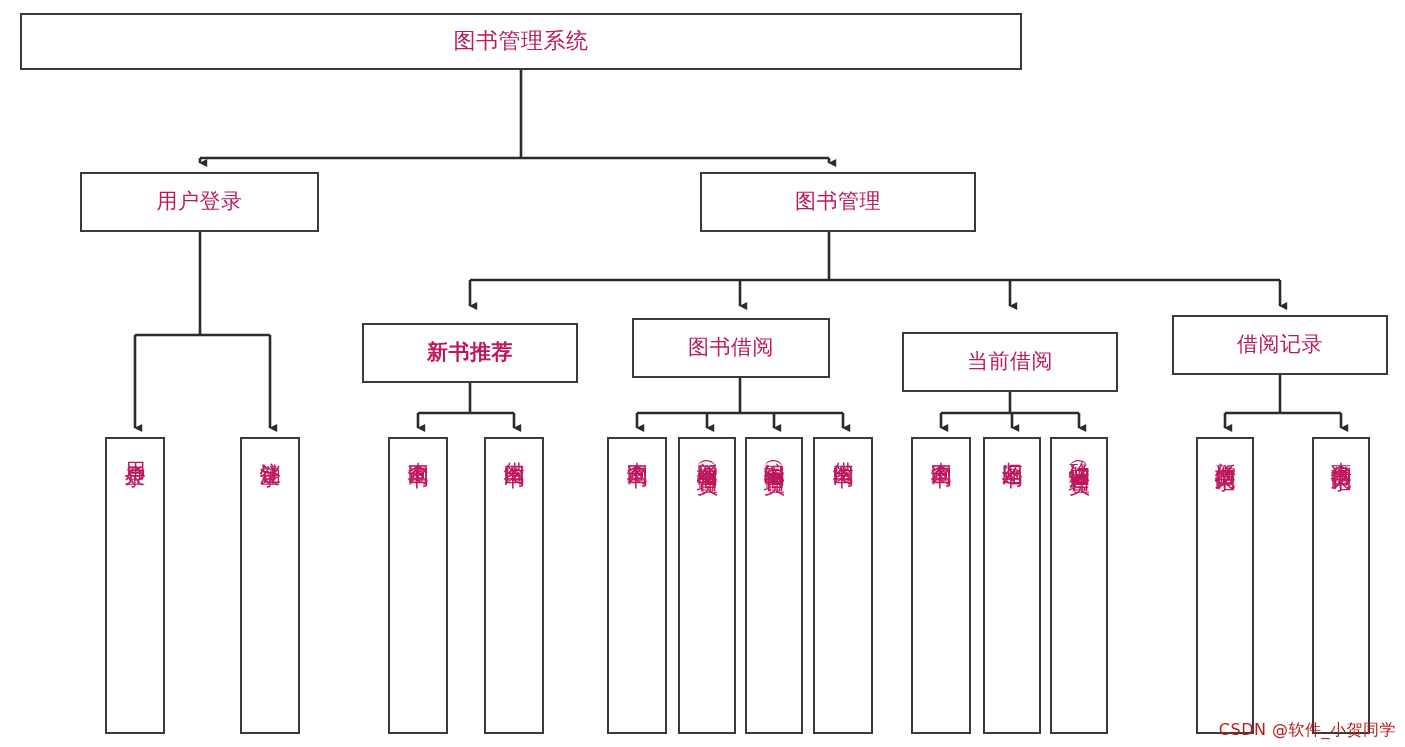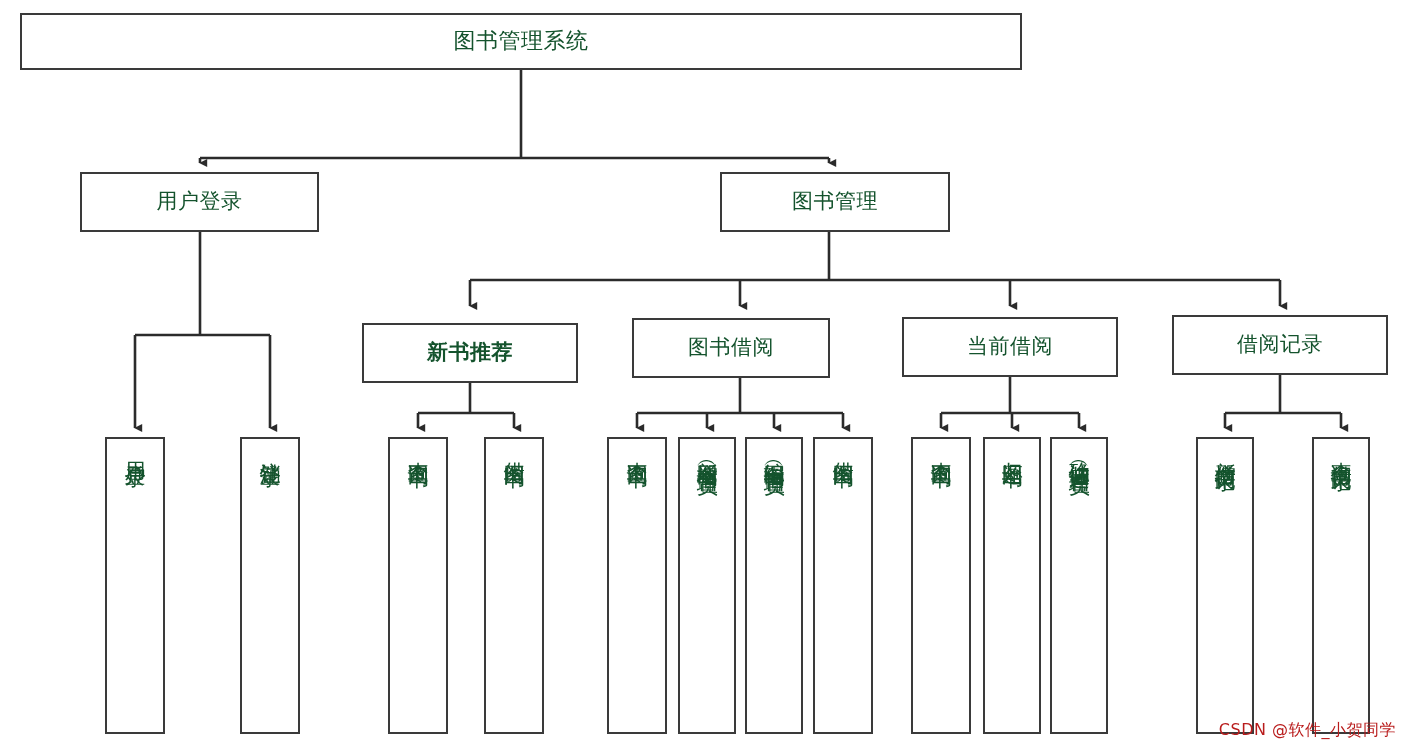--- a/index.html
+++ b/index.html
@@ -35,21 +35,21 @@
     align-items: center;
     justify-content: center;
     color: #3a3a3a;
     z-index: 2;
   }
   .node-label {
     display: block;
     text-align: center;
     line-height: 1.12;
     letter-spacing: 0.5px;
-    color: #14532d;
+    color: #be185d;
     white-space: pre;
   }
   .node.horizontal .node-label {
     font-size: 21px;
   }
   .node.vertical {
     align-items: flex-start;
     padding-top: 6px;
   }
   .node.vertical .node-label {
@@ -121,30 +121,30 @@
       </g>
   </svg>
 
   <div id="node-layer">
       <div class="node horizontal root" style="left: 20px; top: 13px; width: 1002px; height: 57px;">
         <span class="node-label">图书管理系统</span>
       </div>
       <div class="node horizontal" style="left: 80px; top: 172px; width: 239px; height: 60px;">
         <span class="node-label">用户登录</span>
       </div>
-      <div class="node horizontal" style="left: 720px; top: 172px; width: 230px; height: 60px;">
+      <div class="node horizontal" style="left: 700px; top: 172px; width: 276px; height: 60px;">
         <span class="node-label">图书管理</span>
       </div>
       <div class="node horizontal" style="left: 362px; top: 323px; width: 216px; height: 60px; font-weight: bold;">
         <span class="node-label">新书推荐</span>
       </div>
       <div class="node horizontal" style="left: 632px; top: 318px; width: 198px; height: 60px;">
         <span class="node-label">图书借阅</span>
       </div>
-      <div class="node horizontal" style="left: 902px; top: 317px; width: 216px; height: 60px;">
+      <div class="node horizontal" style="left: 902px; top: 332px; width: 216px; height: 60px;">
         <span class="node-label">当前借阅</span>
       </div>
       <div class="node horizontal" style="left: 1172px; top: 315px; width: 216px; height: 60px; justify-content: center;">
         <span class="node-label">借阅记录</span>
       </div>
       <div class="node vertical" style="left: 105px; top: 437px; width: 60px; height: 297px;">
         <span class="node-label">用户登录</span>
       </div>
       <div class="node vertical" style="left: 240px; top: 437px; width: 60px; height: 297px;">
         <span class="node-label">注销登录</span>

